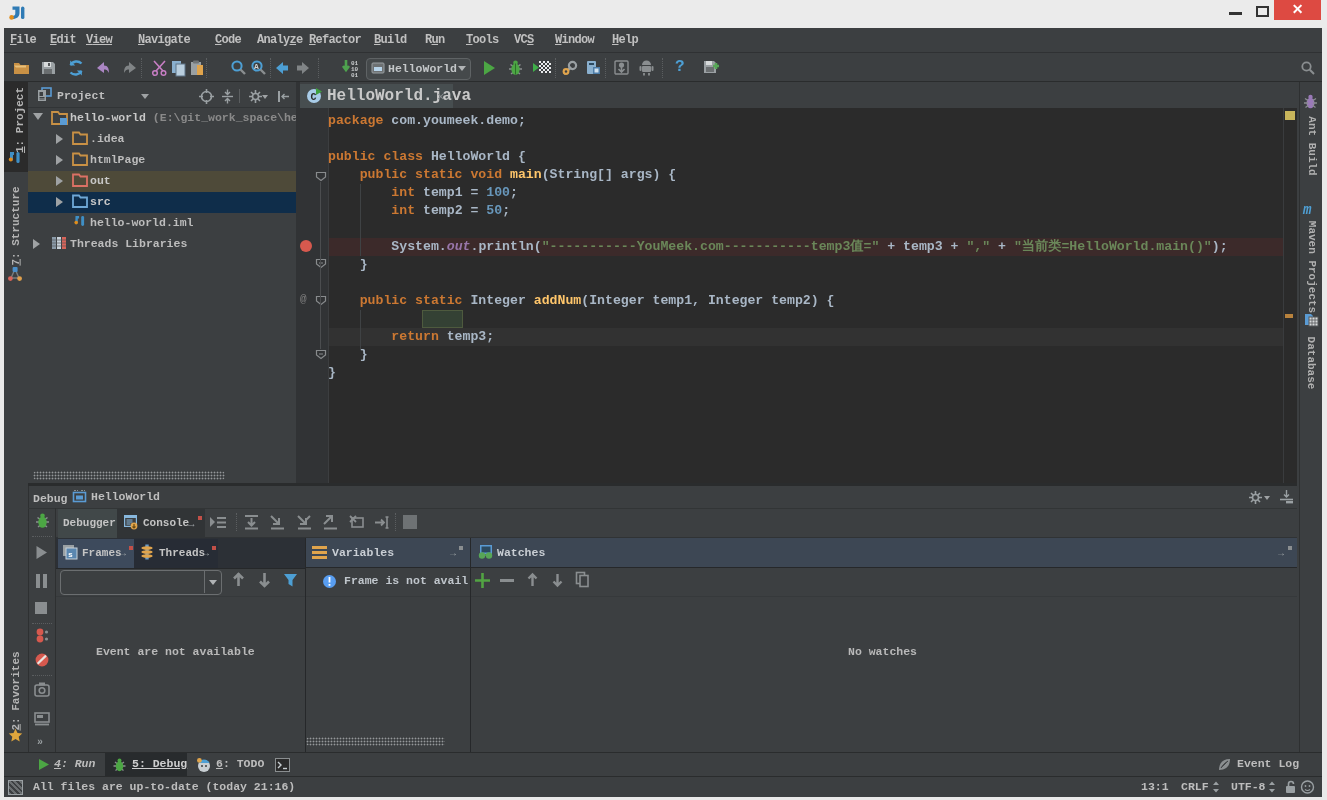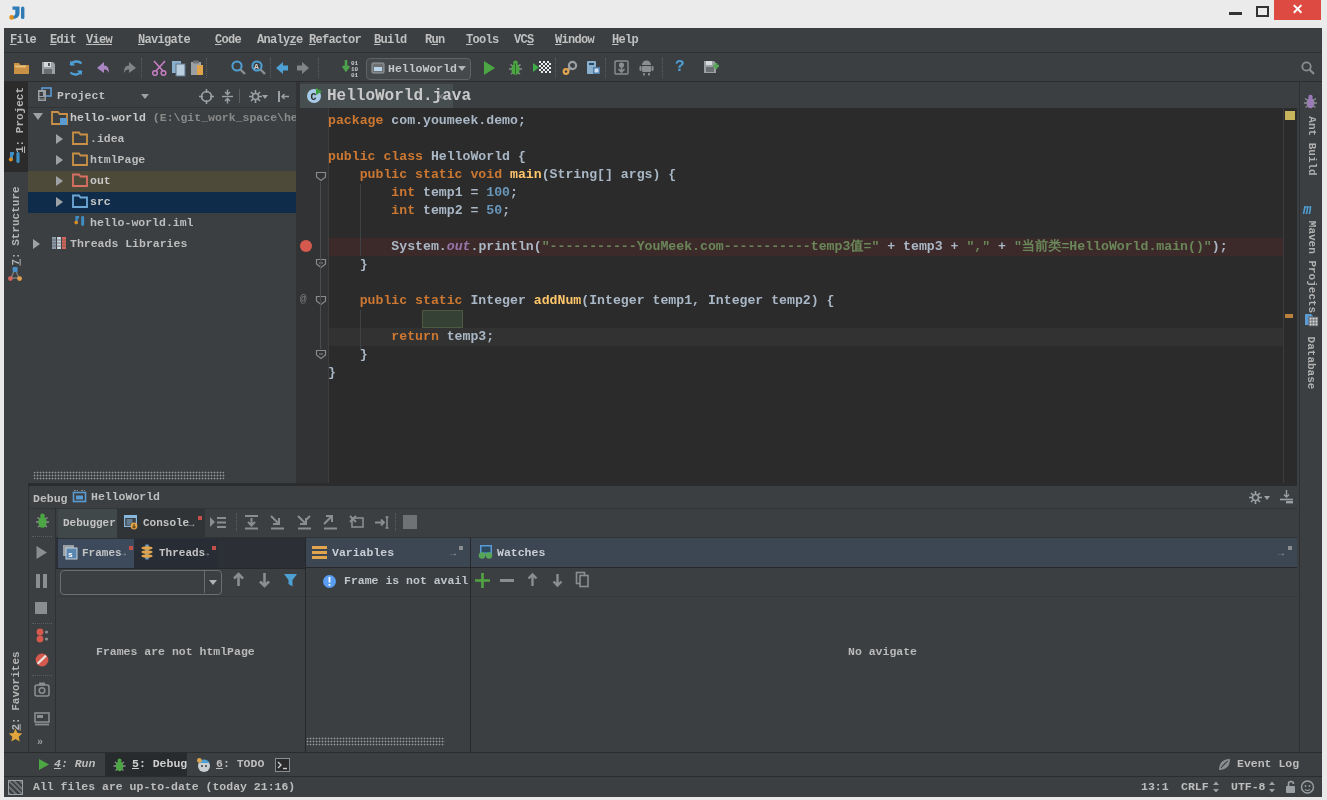--- a/index.html
+++ b/index.html
@@ -707,40 +707,40 @@
       <svg width="15" height="17" viewBox="0 0 15 17">
     <rect x="1.5" y="1.5" width="8" height="11" fill="none" stroke="#8a8e90" stroke-width="1.6"></rect>
     <rect x="5" y="4.5" width="8" height="11" fill="#3c3f41" stroke="#8a8e90" stroke-width="1.6"></rect>
       </svg>
     </div>
 
   <div class="a" style="left:56px;top:596px;width:249px;height:1px;background:#36393b;"></div>
   <div class="a" style="left:306px;top:596px;width:164px;height:1px;background:#36393b;"></div>
   <div class="a" style="left:471px;top:596px;width:826px;height:1px;background:#36393b;"></div>
 
-  <div class="a t" style="left:96px;top:645px;color:#b9b9b9;">Frames are not htmlPage</div>
-  <div class="a t" style="left:848px;top:645px;color:#b9b9b9;">No avigate</div>
+  <div class="a t" style="left:96px;top:645px;color:#b9b9b9;">Event are not available</div>
+  <div class="a t" style="left:848px;top:645px;color:#b9b9b9;">No watches</div>
   <div class="a" style="left:306px;top:737px;width:139px;height:9px;border-radius:4px;background-image:radial-gradient(rgba(165,168,170,0.85) 0.9px,transparent 1.05px);background-size:3px 3px;"></div>
 
   <div class="a" style="left:4px;top:752px;width:1318px;height:24px;border-top:1px solid #2a2c2d;"></div>
   <div class="a" style="left:105px;top:753px;width:82px;height:23px;background:#282b2d;"></div>
   <div class="a" style="left:38px;top:758px;">
       <svg width="12" height="13" viewBox="0 0 12 13">
         <path d="M1 1 L11 6.5 L1 12 Z" fill="#4ca644"></path>
       </svg>
     </div>
   <div class="a t" style="left:54px;top:757px;font-style:italic;"><u>4</u>: Run</div>
   <div class="a" style="left:111px;top:757px;">
       <svg width="17" height="16" viewBox="0 0 17 16">
     <path d="M4 5l2.6 2M13 5l-2.6 2M2.5 9h3.5M14.5 9h-3.5M4.5 13.5l2.6-2M12.5 13.5l-2.6-2" stroke="#8a8e90" stroke-width="1.3"></path>
     <ellipse cx="8.5" cy="9.2" rx="3.7" ry="5" fill="#4ca644"></ellipse>
         <circle cx="8.5" cy="3.4" r="2" fill="#4ca644"></circle>
       </svg>
     </div>
-  <div class="a t" style="left:132px;top:757px;color:#cfcfcf;"><u>5</u>: Debug</div>
+  <div class="a t" style="left:132px;top:757px;color:#cfcfcf;text-decoration:underline;"><u>5</u>: Debug</div>
   <div class="a" style="left:196px;top:757px;">
       <svg width="16" height="16" viewBox="0 0 16 16">
     <circle cx="8" cy="9" r="6" fill="#c8ced2"></circle>
         <path d="M2.5 6a6 6 0 0 1 11 0z" fill="#4d9fd4"></path>
     <circle cx="6" cy="9" r="1" fill="#3c3f41"></circle>
         <circle cx="10" cy="9" r="1" fill="#3c3f41"></circle>
     <circle cx="3.4" cy="3.4" r="2.4" fill="#e0a44c"></circle>
       </svg>
     </div>
   <div class="a t" style="left:216px;top:757px;"><u>6</u>: TODO</div>

